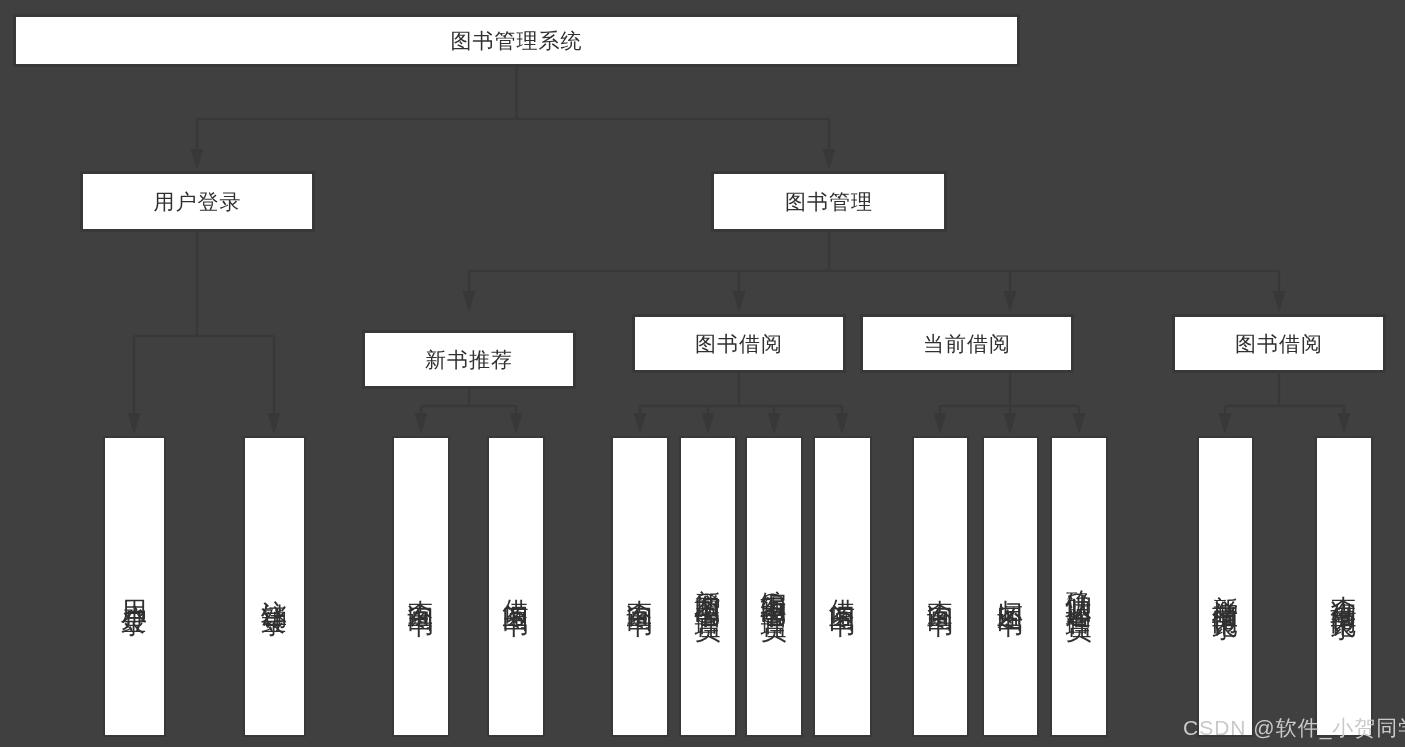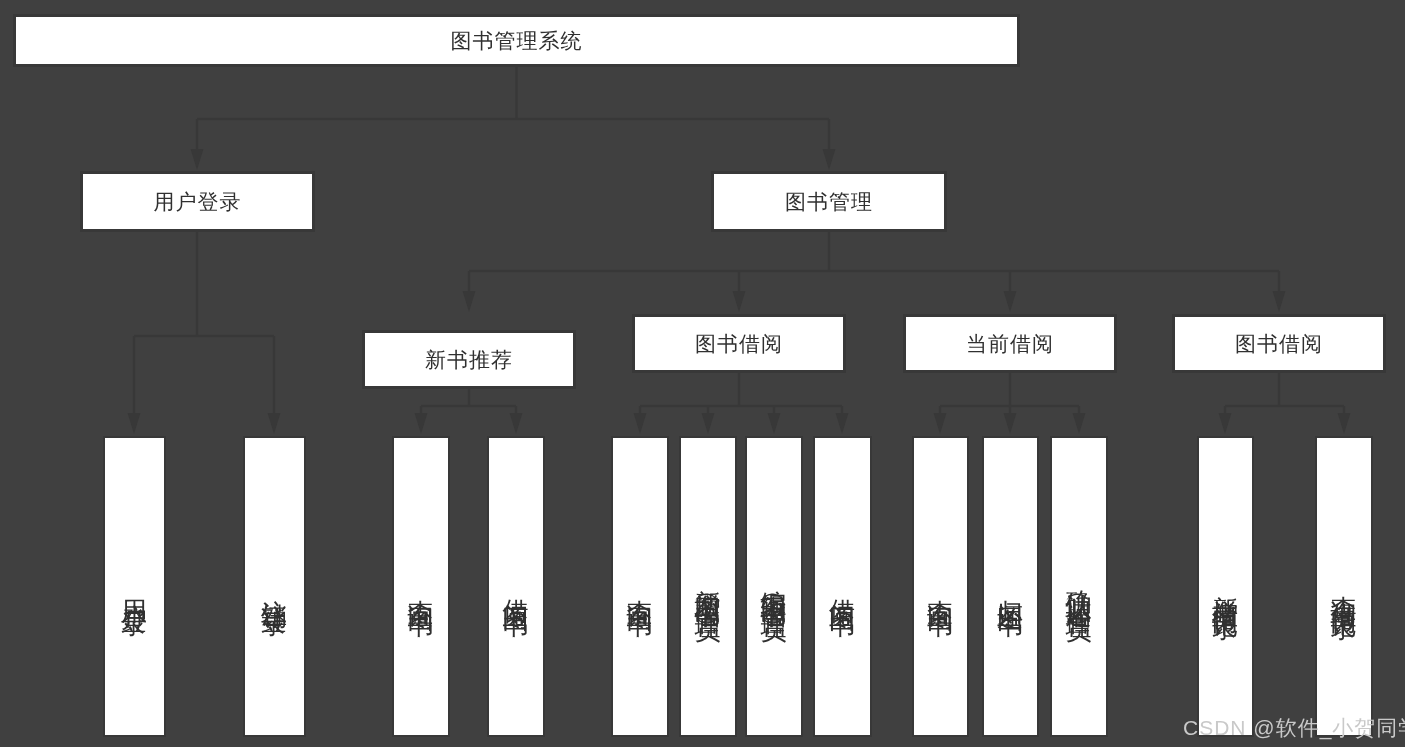--- a/index.html
+++ b/index.html
@@ -99,21 +99,21 @@
   <div class="node hnode" style="left:711px;top:171px;width:236px;height:61px;">
     <span>图书管理</span>
   </div>
 
   <div class="node hnode" style="left:362px;top:314px;width:214px;height:59px;margin-top:16px;">
     <span>新书推荐</span>
   </div>
   <div class="node hnode" style="left:632px;top:314px;width:214px;height:59px;">
     <span>图书借阅</span>
   </div>
-  <div class="node hnode" style="left:903px;top:314px;width:214px;height:59px;">
+  <div class="node hnode" style="left:860px;top:314px;width:214px;height:59px;">
     <span>当前借阅</span>
   </div>
   <div class="node hnode" style="left:1172px;top:314px;width:214px;height:59px;">
     <span>图书借阅</span>
   </div>
 
   <div class="node leaf" style="left:103px;width:63px;">
     <span>用户登录</span>
   </div>
   <div class="node leaf" style="left:243px;width:63px;">

